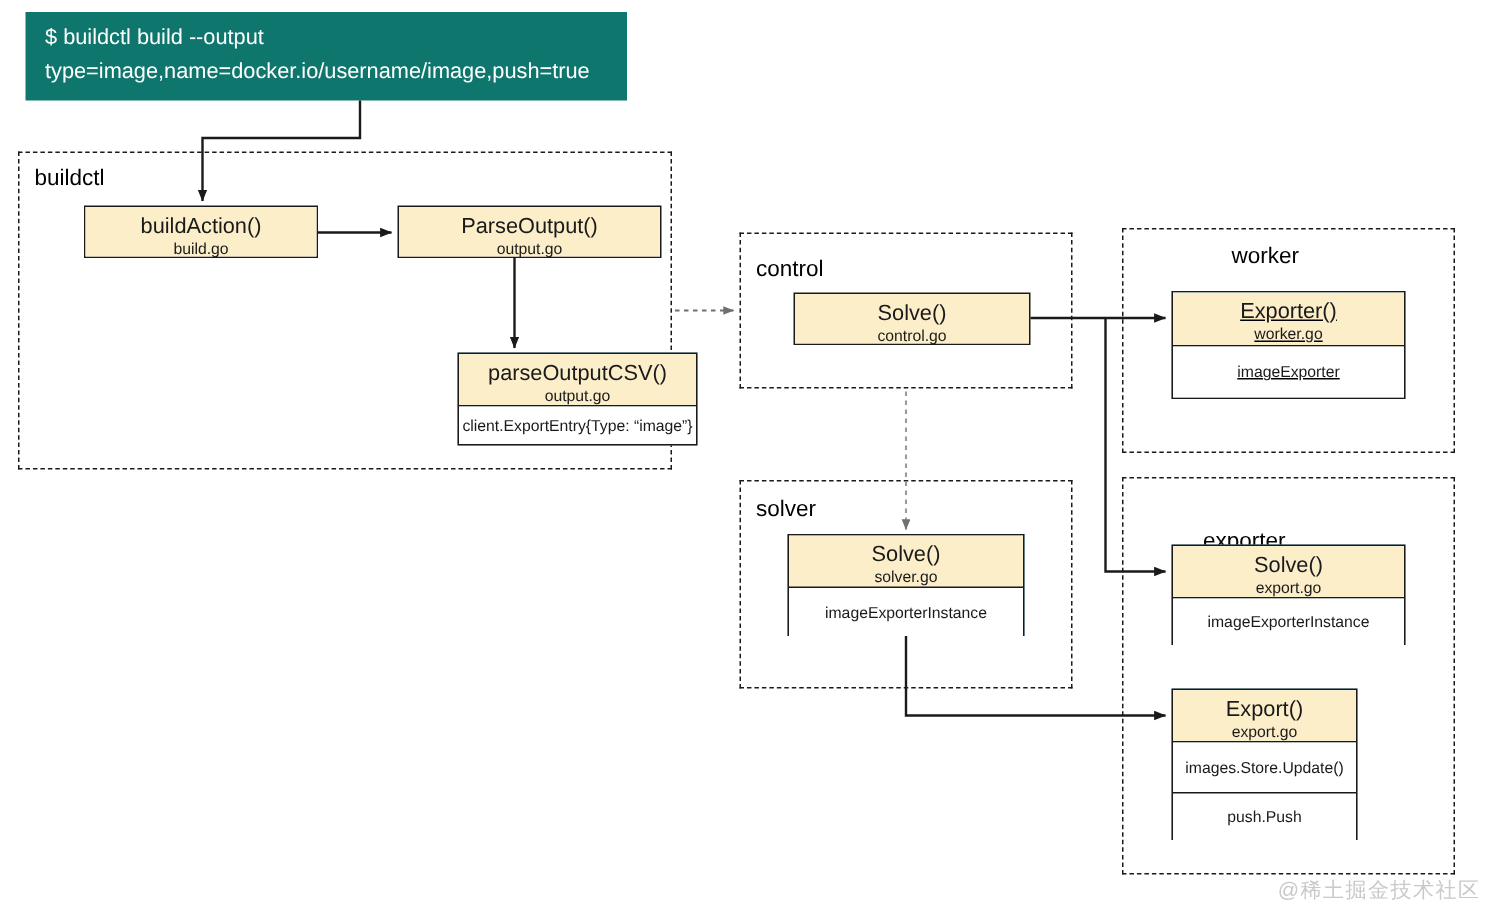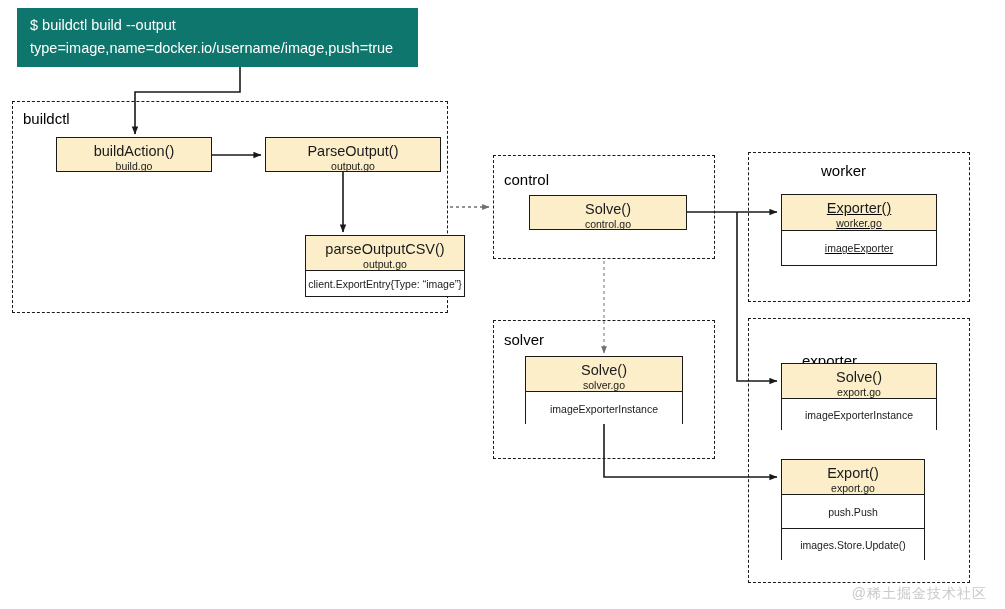--- a/index.html
+++ b/index.html
@@ -181,27 +181,27 @@
   <div class="group-label" style="left:802px; top:332px;margin-top:20px;">exporter</div>
 
   <div class="node" style="left:781px; top:363px; width:156px; height:67px;">
     <div class="head" style="height:35px;">
       <span class="title">Solve()</span>
       <span class="sub">export.go</span>
     </div>
     <div class="row" style="height:32px;">imageExporterInstance</div>
   </div>
 
-  <div class="node" style="left:781px; top:459px; width:144px; height:101px;">
+  <div class="node" style="left:781px; top:459px; width:124px; height:101px;">
     <div class="head" style="height:35px;">
       <span class="title">Export()</span>
       <span class="sub">export.go</span>
     </div>
+    <div class="row" style="height:33px;">images.Store.Update()</div>
     <div class="row" style="height:33px;">push.Push</div>
-    <div class="row" style="height:33px;">images.Store.Update()</div>
   </div>
 
   <svg class="conn" viewBox="0 0 1005 609">
     <defs>
       <marker id="arrow" markerWidth="9" markerHeight="9" refX="7.6" refY="3.2" orient="auto" markerUnits="userSpaceOnUse">
         <path d="M0,0 L8,3.2 L0,6.4 z" fill="#1a1a1a"></path>
       </marker>
       <marker id="arrowdot" markerWidth="8" markerHeight="8" refX="6.8" refY="2.9" orient="auto" markerUnits="userSpaceOnUse">
         <path d="M0,0 L7.2,2.9 L0,5.8 z" fill="#6f6f6f"></path>
       </marker>

